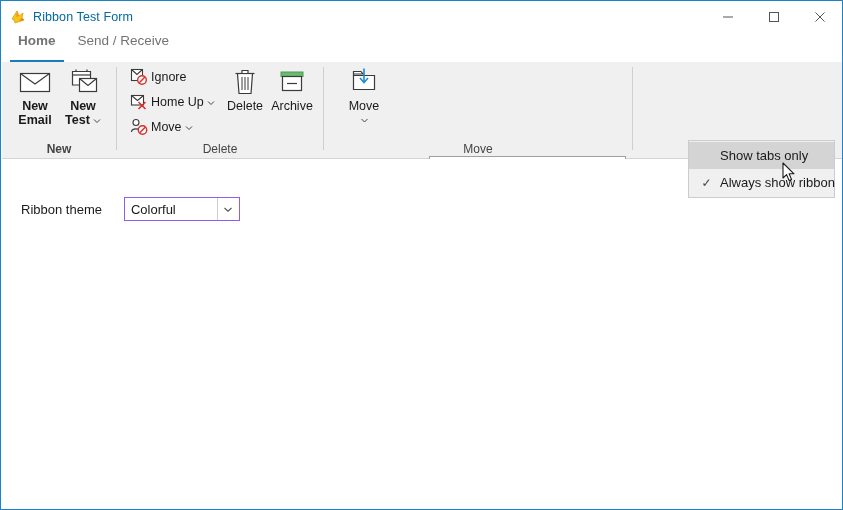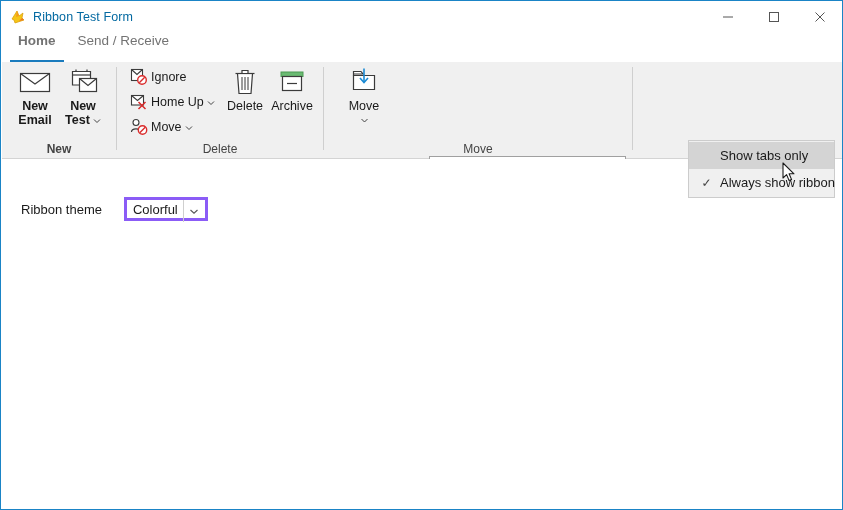--- a/index.html
+++ b/index.html
@@ -165,22 +165,22 @@
     position: absolute;
     left: 19px; top: 38px;
     display: flex; align-items: center;
   }
   .field-label {
     font-size: 13px;
     color: #1a1a1a;
     margin-right: 22px;
   }
   .combo {
-    width: 84px; height: 24px;
-    border: 3px solid #8b5cf6;
+    width: 116px; height: 24px;
+    border: 1px solid #8b5cf6;
     background: #ffffff;
     display: flex; align-items: center;
     box-sizing: border-box;
     position: relative;
   }
   .combo .val {
     font-size: 13px; color: #1a1a1a;
     padding-left: 6px;
   }
   .combo .arrow {

